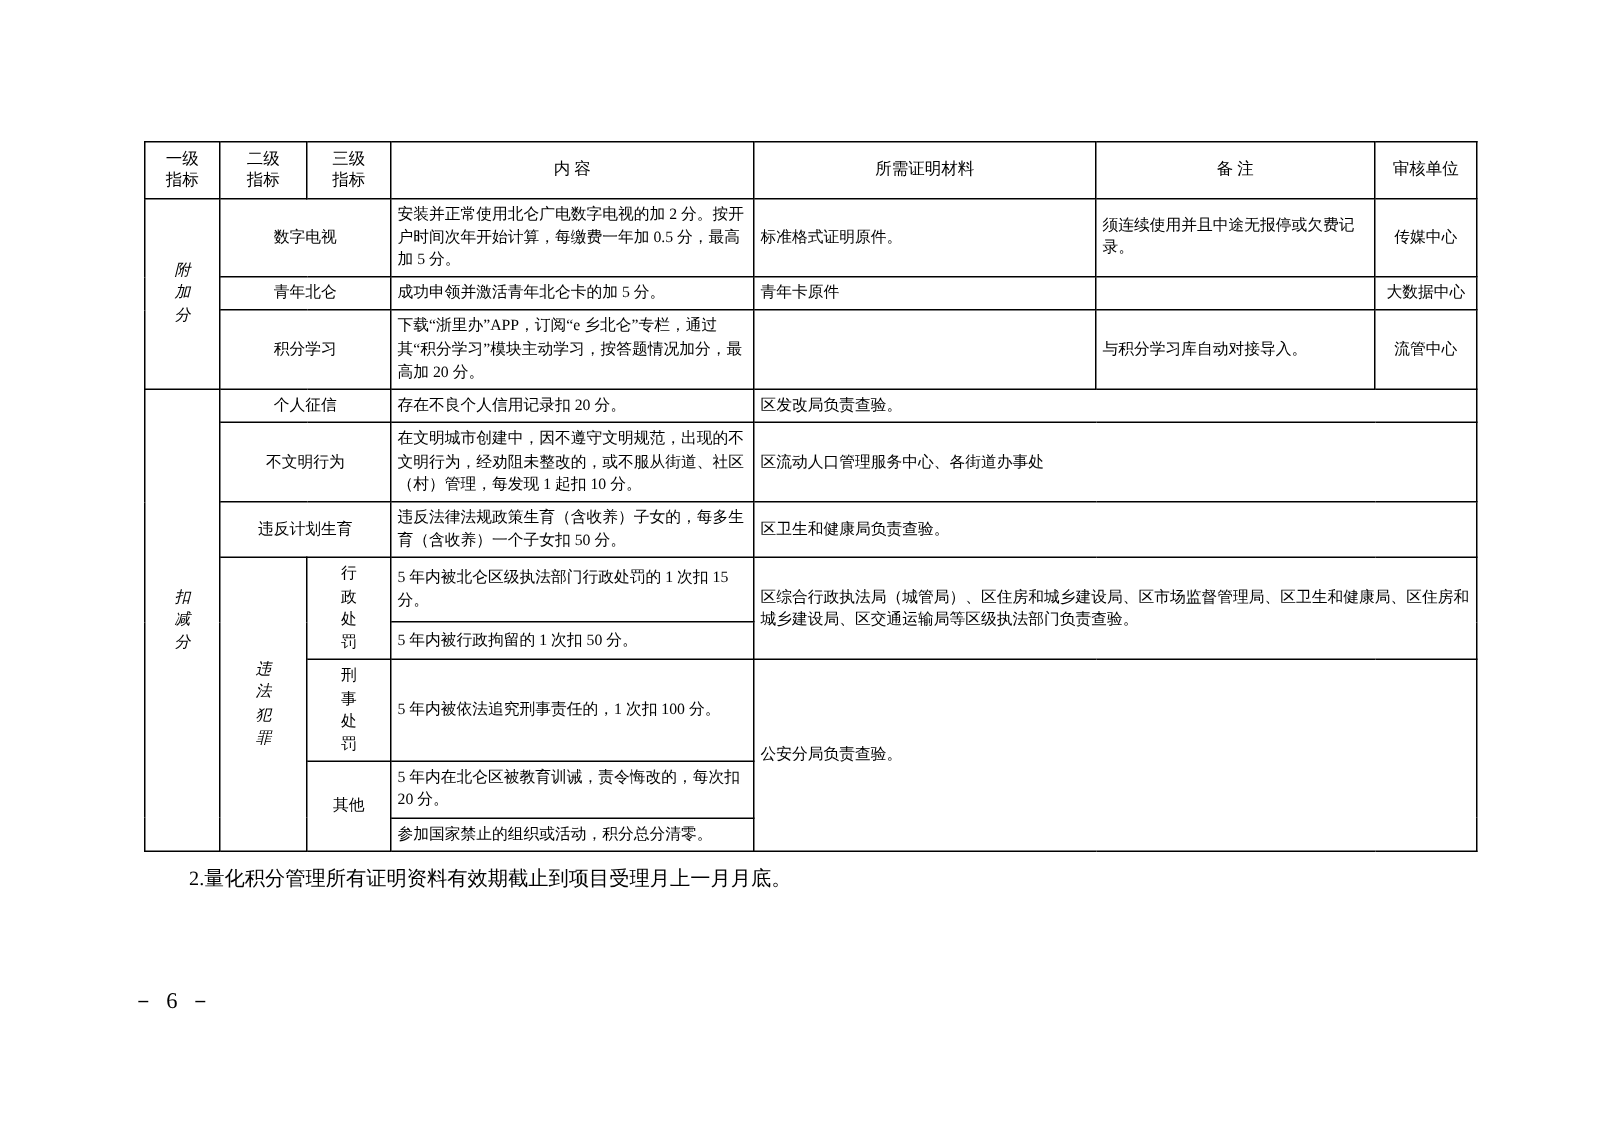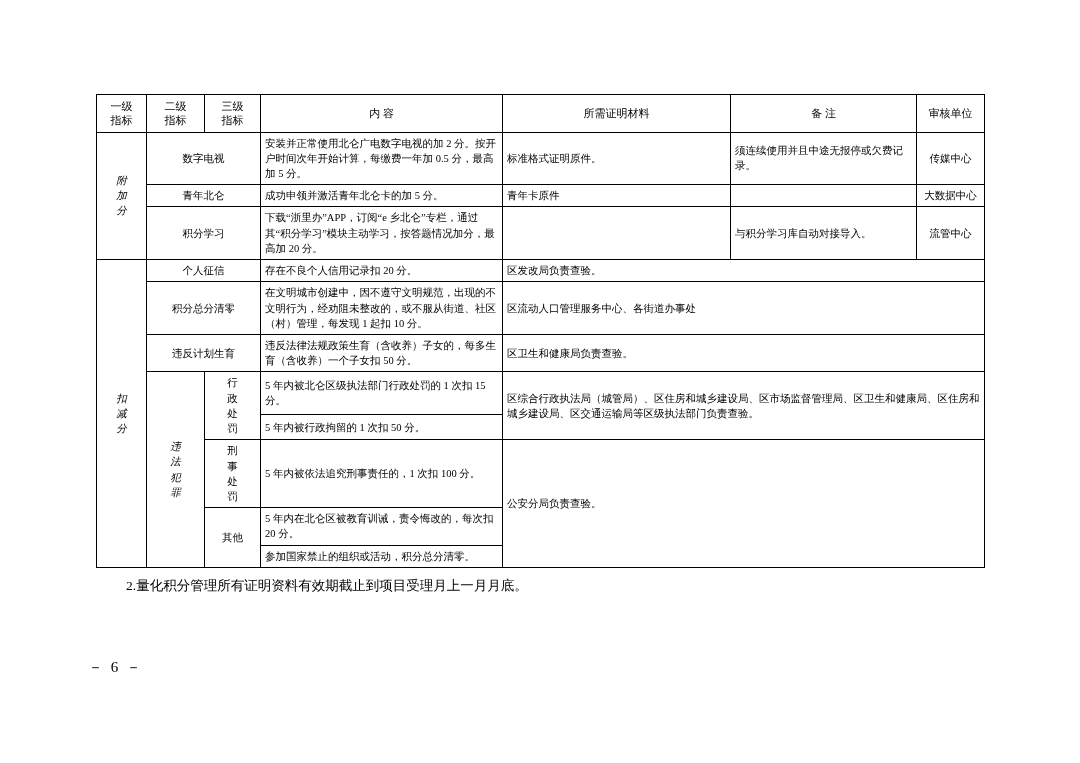--- a/index.html
+++ b/index.html
@@ -141,21 +141,21 @@
 
       <tr>
         <td class="vert-cell" rowspan="8">
           <span class="vert-inner">扣减分</span>
         </td>
         <td class="ctr" colspan="2">个人征信</td>
         <td class="lft">存在不良个人信用记录扣 20 分。</td>
         <td class="lft" colspan="3">区发改局负责查验。</td>
       </tr>
       <tr>
-        <td class="ctr" colspan="2">积分总分清零</td>
+        <td class="ctr" colspan="2">不文明行为</td>
         <td class="lft">在文明城市创建中，因不遵守文明规范，出现的不文明行为，经劝阻未整改的，或不服从街道、社区（村）管理，每发现 1 起扣 10 分。</td>
         <td class="lft" colspan="3">区流动人口管理服务中心、各街道办事处</td>
       </tr>
       <tr>
         <td class="ctr" colspan="2">违反计划生育</td>
         <td class="lft">违反法律法规政策生育（含收养）子女的，每多生育（含收养）一个子女扣 50 分。</td>
         <td class="lft" colspan="3">区卫生和健康局负责查验。</td>
       </tr>
 
       <tr>

